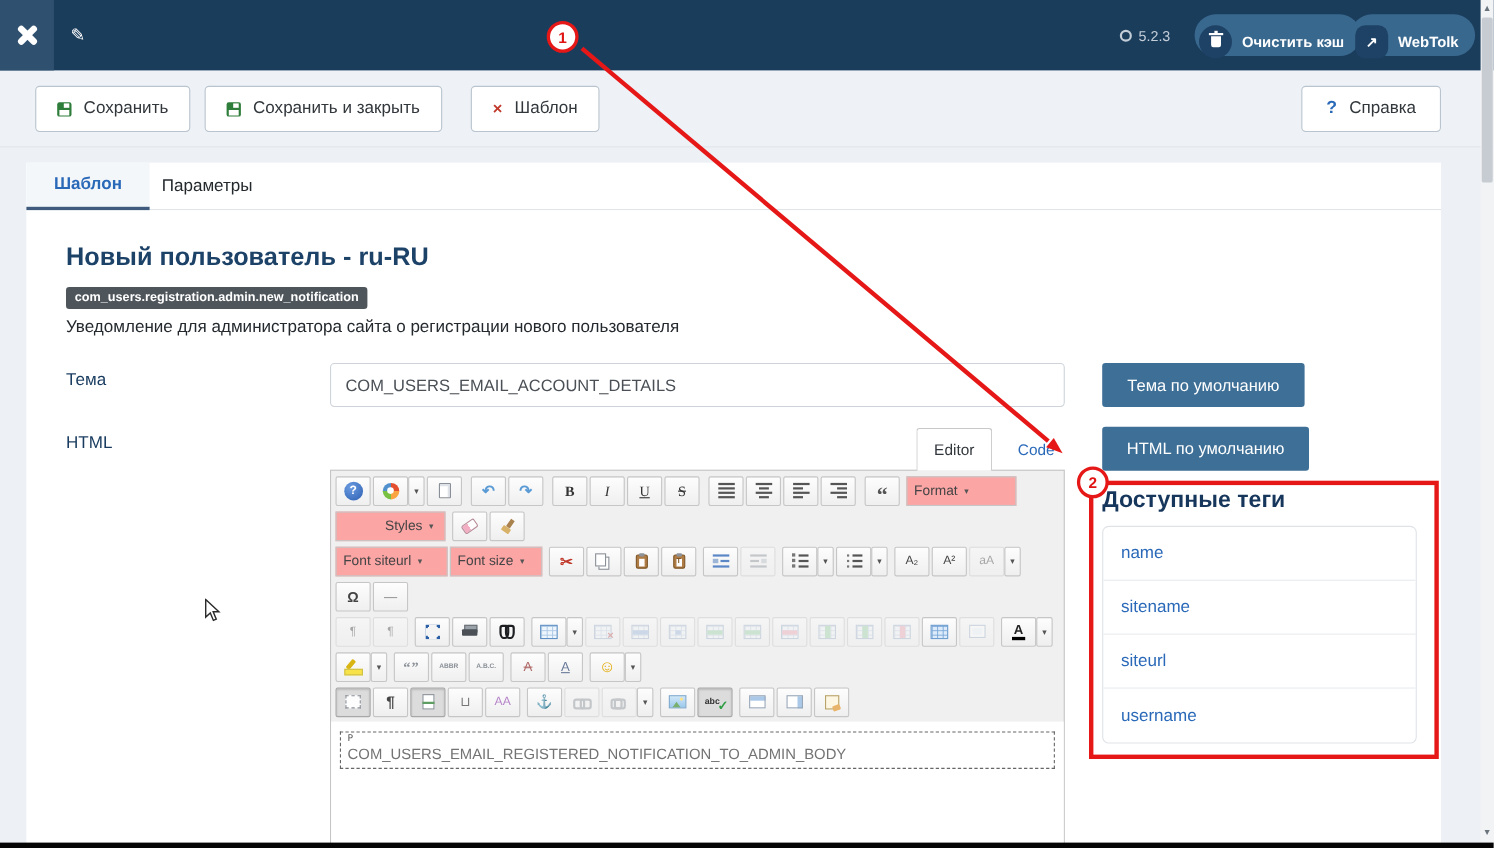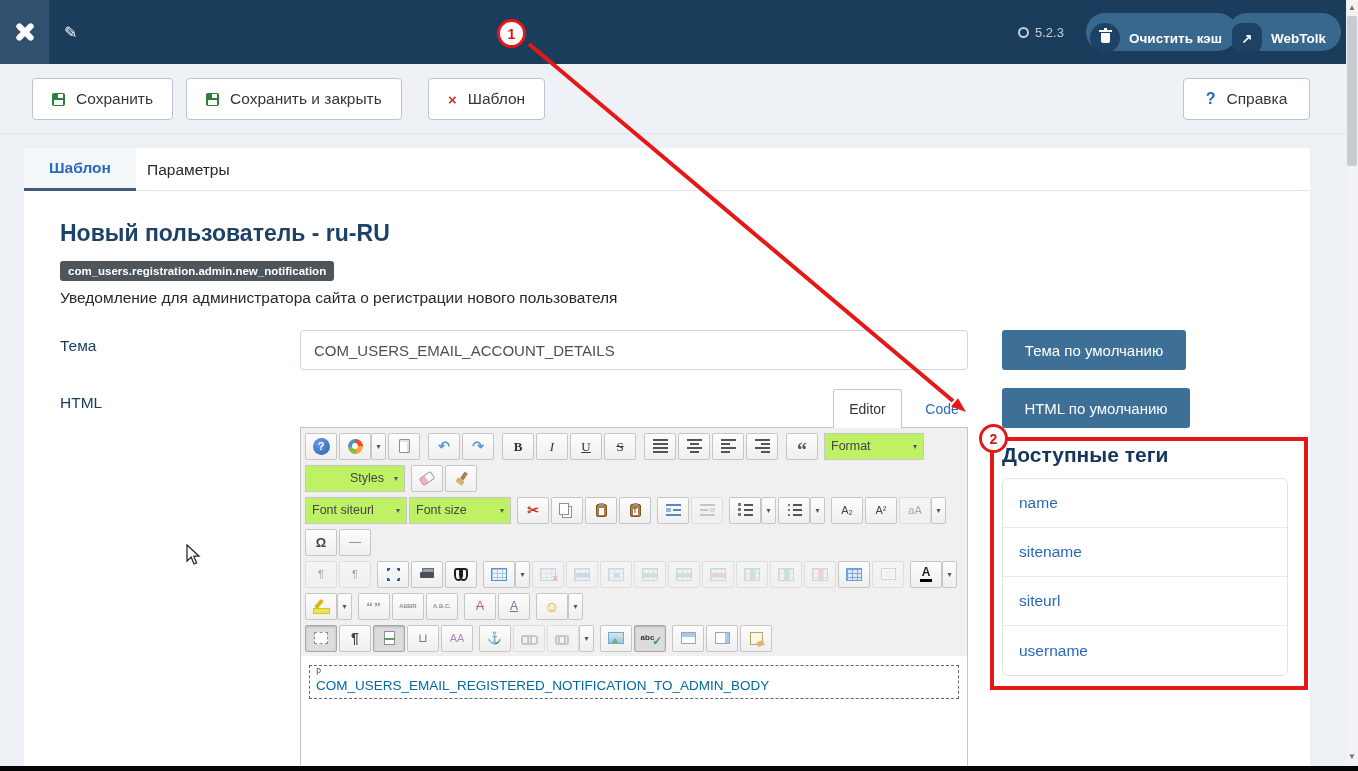--- a/index.html
+++ b/index.html
@@ -63,26 +63,26 @@
 
   
   .editor{position:absolute;left:276px;top:279px;width:668px;height:344px;border:1px solid #c5c5c5;background:#f0f0f0;display:flex;flex-direction:column}
   .mce-toolbar{padding:2px 3px;flex:0 0 auto}
   .mce-row{display:flex;align-items:center;height:32px;flex-wrap:nowrap;overflow:hidden}
   .mce-btn{min-width:32px;height:27px;border:1px solid #c6c6c6;border-radius:2px;background:linear-gradient(#fdfdfd,#efefef);display:flex;align-items:center;justify-content:center;margin:0 1px;cursor:pointer;flex:0 0 auto}
   .mce-caret-btn{min-width:15px;width:15px;font-size:8px;color:#555;margin-left:-1px}
   .pressed{background:#dcdcdc;border-color:#a8a8a8;box-shadow:inset 0 1px 2px rgba(0,0,0,.18)}
   .faded{opacity:.42}
   .mce-gap{flex:0 0 auto;display:inline-block}
-  .mce-sel{height:27px;background:#bef264;border:1px solid #c6c6c6;display:flex;align-items:center;justify-content:space-between;padding:0 6px;margin:0 1px;font-size:12.5px;color:#444;flex:0 0 auto;cursor:pointer}
+  .mce-sel{height:27px;background:#fca5a5;border:1px solid #c6c6c6;display:flex;align-items:center;padding:0 6px;margin:0 1px;font-size:12.5px;color:#444;flex:0 0 auto;cursor:pointer}
   .mce-sel-caret{font-size:8px;color:#555;margin-left:6px}
   .mce-content{flex:1;background:#fff;padding:9px 8px;overflow:hidden}
   .mce-selection{border:1px dashed #666;padding:1px 6px 5px}
   .mce-ptag{font-size:8.5px;color:#555;font-family:"DejaVu Sans Mono",monospace;line-height:1.3}
-  .mce-text{font-size:13.5px;color:#0369a1}
+  .mce-text{font-size:13.5px;color:#737373}
 
   
   .ic{display:inline-flex;align-items:center;justify-content:center;font-size:12px;color:#333;line-height:1}
   .i-big{font-size:14px;font-weight:700}
   .i-sub{font-size:11px;color:#444}
   .i-om{font-size:13px;color:#444;font-weight:700}
   .i-help{width:17px;height:17px;border-radius:50%;background:radial-gradient(circle at 35% 30%,#6b9be0,#2c5fb3);color:#fff;font-weight:700;font-size:11px}
   .i-joomla{width:15px;height:15px;border-radius:50%;background:conic-gradient(#e4502f 0 25%,#f9a541 0 50%,#7ac143 0 75%,#5091cd 0);position:relative}
   .i-joomla::after{content:"";position:absolute;inset:4.5px;background:#fff;border-radius:50%}
   .i-doc{width:11px;height:14px;background:#fff;border:1px solid #8a9097;border-radius:1px;box-shadow:inset -2px 2px 0 #dfe3e8}
@@ -308,21 +308,21 @@
           </div>
           <div class="mce-btn">
             <span class="ic i-brush"></span>
           </div>
         </div>
         <div class="mce-row">
           <div class="mce-sel" style="width: 102px;">
             <span>Font siteurl</span>
             <span class="mce-sel-caret">▾</span>
           </div>
-          <div class="mce-sel" style="width: 102px;">
+          <div class="mce-sel" style="width: 84px;">
             <span>Font size</span>
             <span class="mce-sel-caret">▾</span>
           </div>
           <span class="mce-gap" style="width: 4px;"></span>
           <div class="mce-btn">
             <span class="ic i-big" style="color: rgb(192, 57, 43);">✂</span>
           </div>
           <div class="mce-btn">
             <span class="ic i-copy"></span>
           </div>

